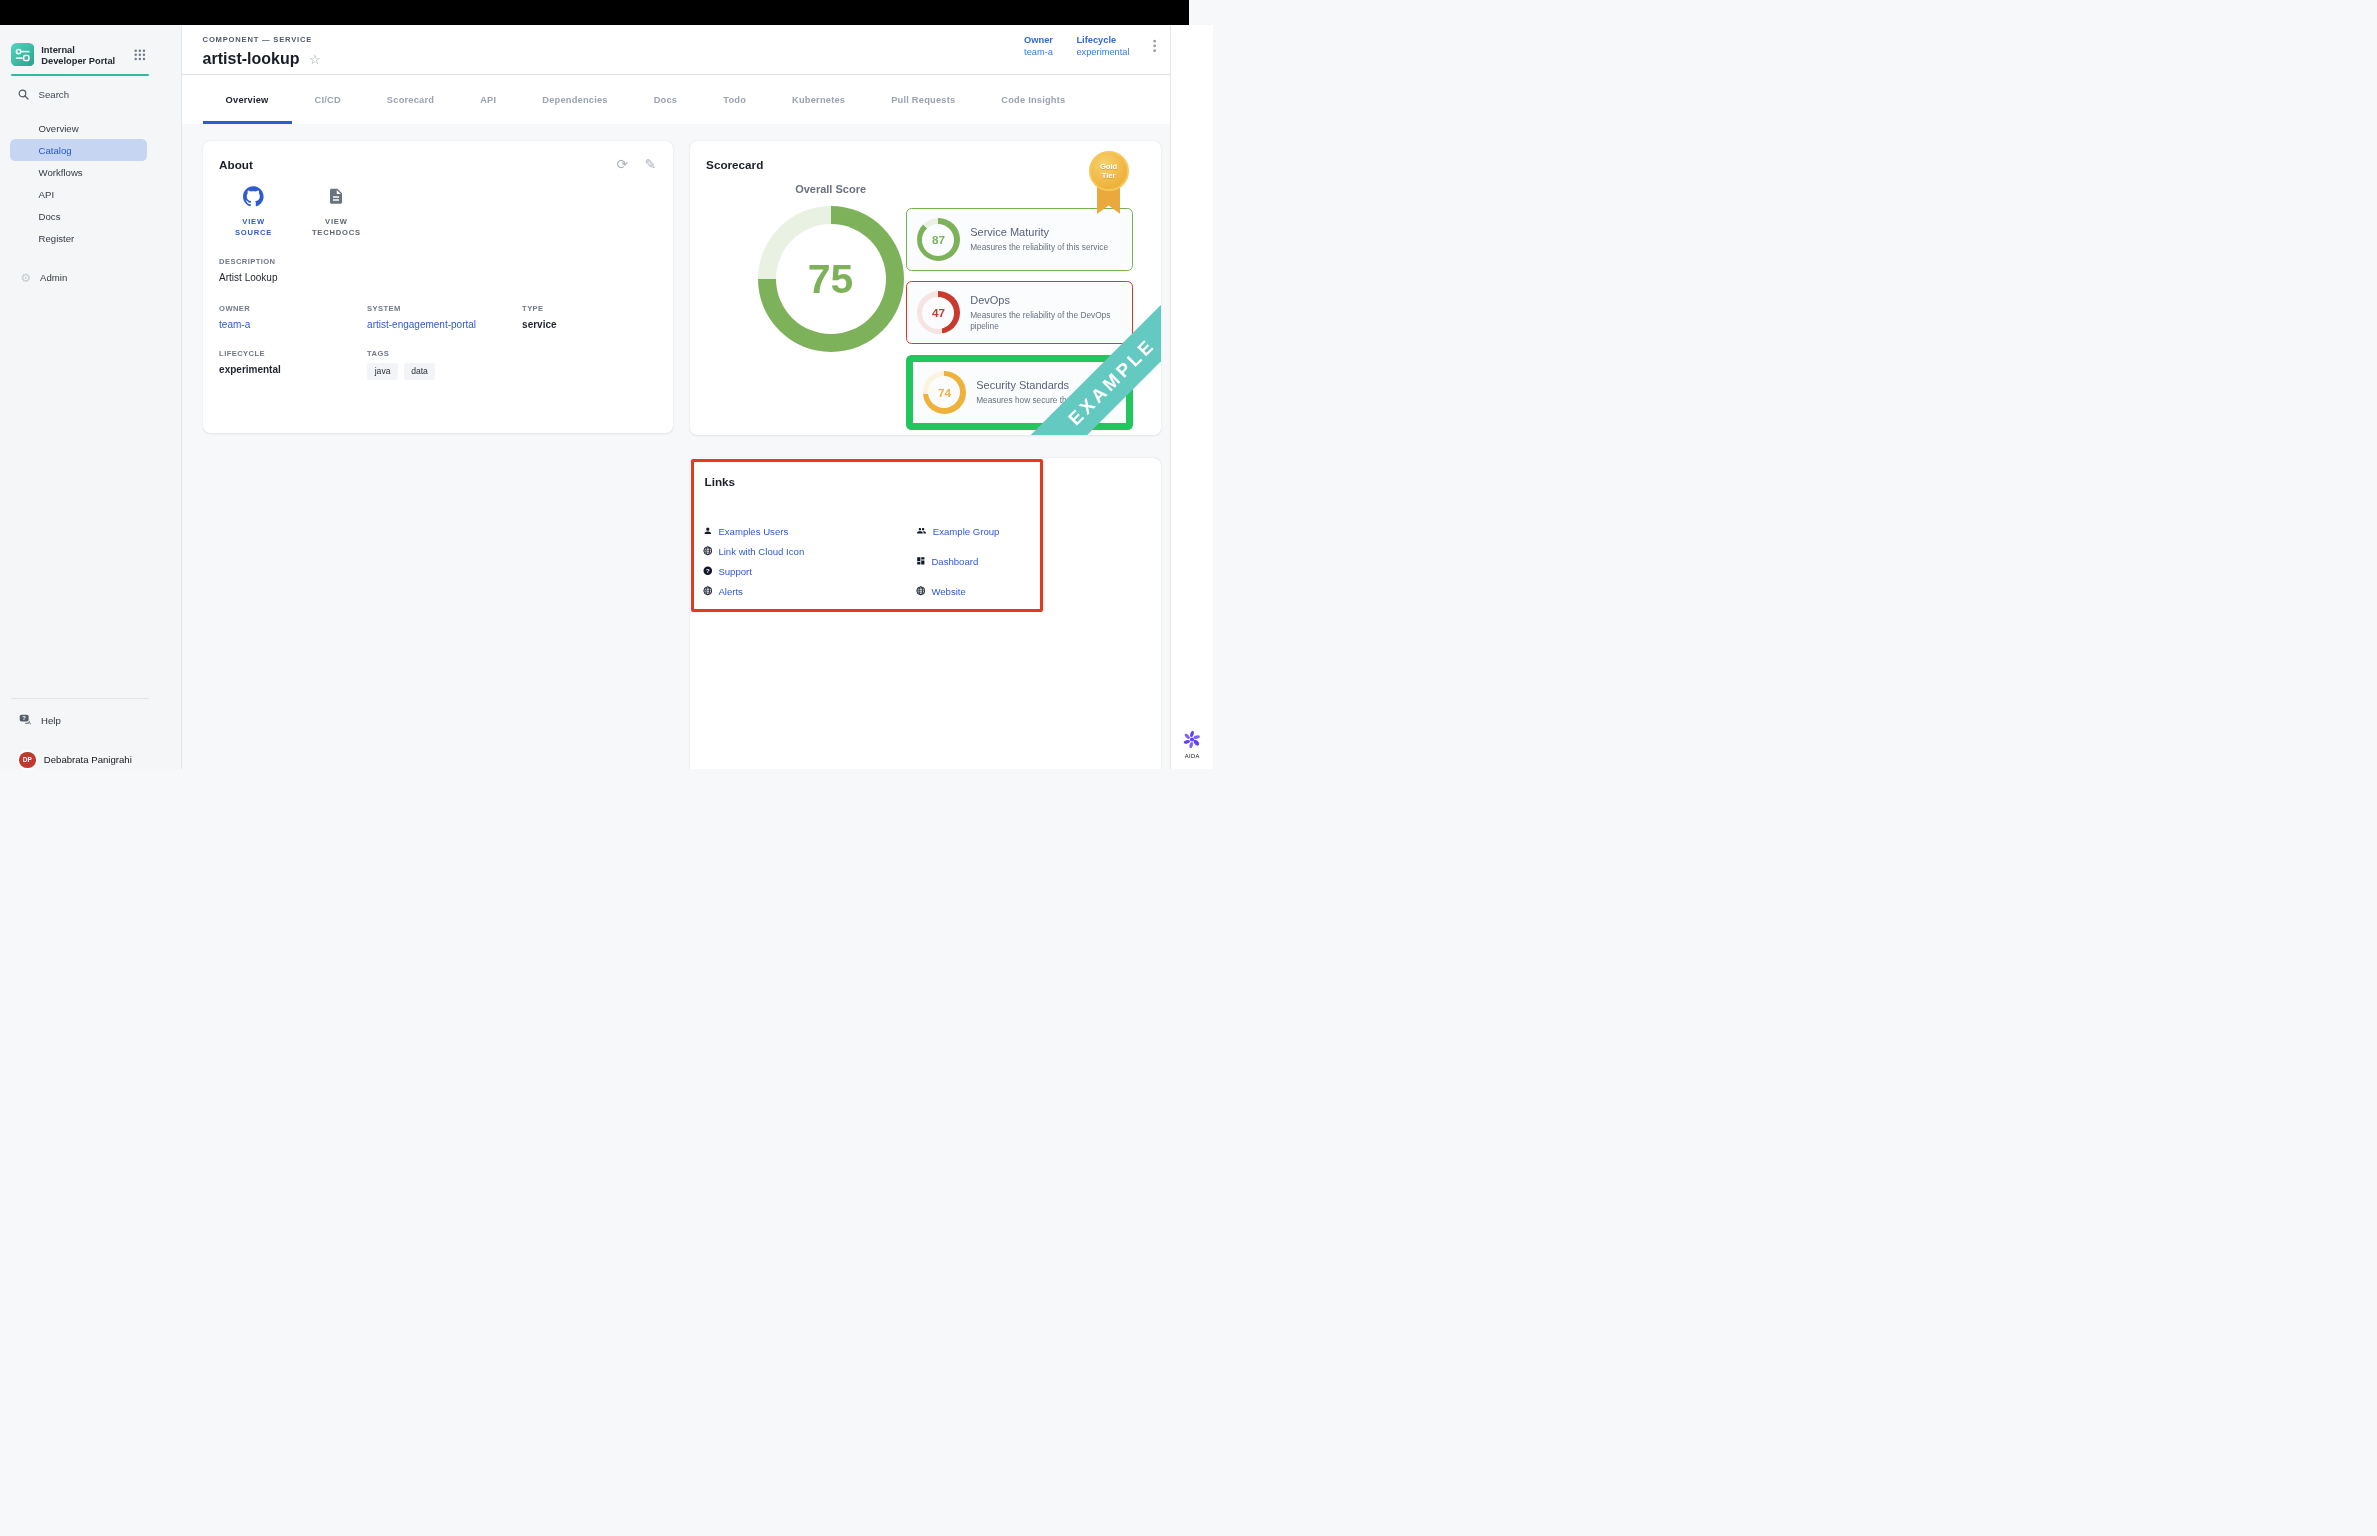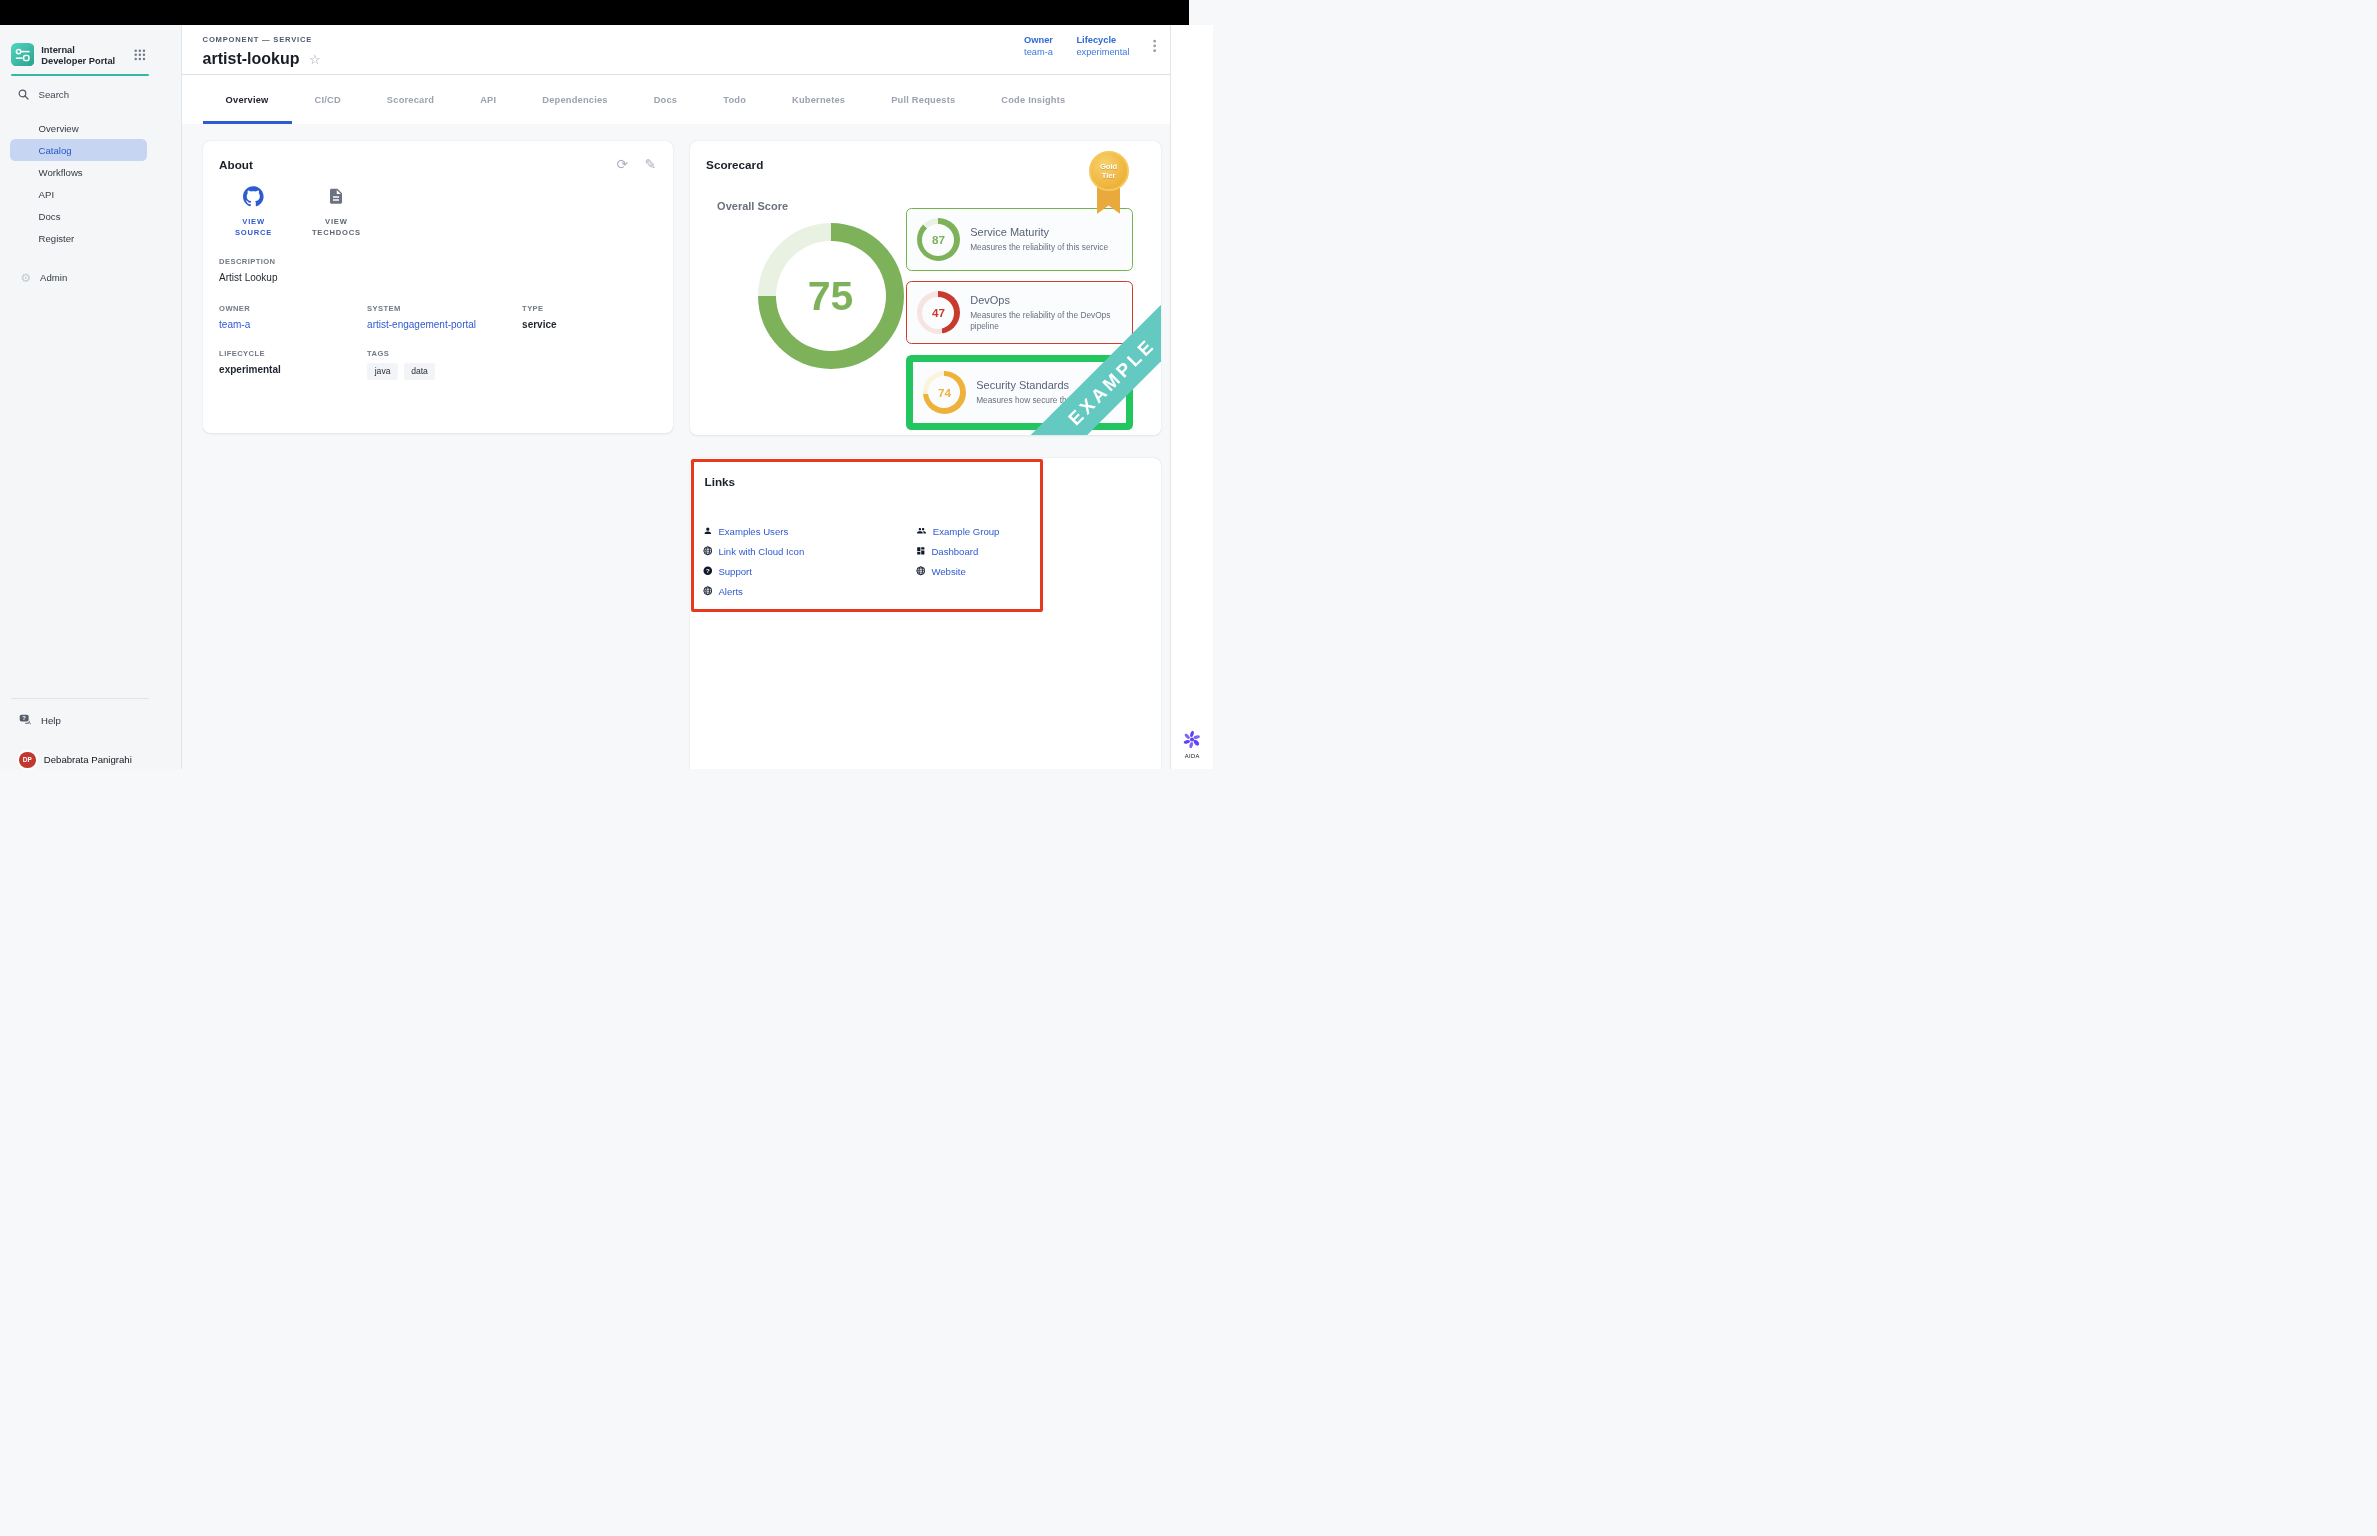--- a/index.html
+++ b/index.html
@@ -73,21 +73,21 @@
   .fld-value { margin-top:6.2px; font-size:10px; color:#1f2430; }
   .fld-value.link { color:#2f5bd0; cursor:pointer; }
   .fld-value.strong { font-weight:600; }
   .desc-blk { margin-top:18px; }
   .fgrid { margin-top:20.6px; display:grid; grid-template-columns:148px 155px 1fr; row-gap:19px; }
   .tagchips { display:flex; gap:5.5px; margin-top:4.8px; }
   .chip-tag { background:#f2f4f7; border-radius:2.8px; padding:3.4px 7.6px; font-size:8.6px; color:#2a2f38; }
 
   
   .score { height:294px; padding:16.5px; overflow:hidden; }
-  .overall { position:absolute; left:27.5px; top:59px; width:227px; }
+  .overall { position:absolute; left:27.5px; top:42px; width:227px; text-align:center; }
   .overall-lbl { font-size:11px; font-weight:700; color:#6a7280; }
   .bigdonut { margin:11px auto 0; width:146px; height:146px; border-radius:50%; display:flex; align-items:center; justify-content:center; }
   .bigdonut .hole { width:110px; height:110px; border-radius:50%; background:#fff; display:flex; align-items:center; justify-content:center; font-size:41px; font-weight:700; color:#7db15a; }
   .metrics { position:absolute; left:216px; top:67px; width:227px; display:flex; flex-direction:column; gap:10.3px; }
   .mcard { border-radius:5.5px; background:#fbfcfd; display:flex; align-items:center; gap:10.3px; padding:9px 10.3px; }
   .mcard.green { border:1px solid #74b34c; }
   .mcard.red { border:1px solid #d63b2a; }
   .mcard.amber { border:7px solid #22c55e; }
   .mdonut { width:43px; height:43px; border-radius:50%; flex:none; display:flex; align-items:center; justify-content:center; }
   .mdonut .hole { width:32px; height:32px; border-radius:50%; background:#fbfcfd; display:flex; align-items:center; justify-content:center; font-size:11.7px; font-weight:700; }
@@ -103,21 +103,21 @@
   
   .relations { height:323px; padding:16.5px; }
   .rel-chip { position:absolute; left:50%; top:180px; transform:translateX(-50%); background:#f0a73e; border-radius:14.4px; height:28px; display:flex; align-items:center; gap:6.9px; padding:0 15px; cursor:pointer; }
   .rel-chip span { color:#fff; font-size:10.3px; font-weight:700; }
 
   
   .linkscard { height:323px; }
   .hl-box { position:absolute; left:1.4px; top:0.7px; width:352px; height:153px; border:3.4px solid #e8391c; border-radius:2.1px; }
   .links-inner { position:absolute; left:0; top:0; width:352px; height:153px; padding:17px 15px; }
   .links-cols { position:absolute; top:66px; left:13px; display:flex; }
-  .lcol { display:flex; flex-direction:column; gap:6.2px; width:213px; }
+  .lcol { display:flex; flex-direction:column; gap:6.2px; width:213px;justify-content:space-between; }
   .lcol.second { width:auto; }
   .lrow { display:flex; align-items:center; gap:6.2px; height:13.8px; cursor:pointer; }
   .lrow svg { flex:none; }
   .lrow span { font-size:9.6px; color:#2f5bd0; }
 
   
   .rail { position:relative; width:43px; background:#fff; border-left:0.7px solid #e2e5ea; flex:none; }
   .aida { position:absolute; left:50%; bottom:9.6px; transform:translateX(-50%); text-align:center; cursor:pointer; }
   .aida .txt { margin-top:2.8px; font-size:5.8px; color:#15181d; letter-spacing:0.3px; }
 </style>

